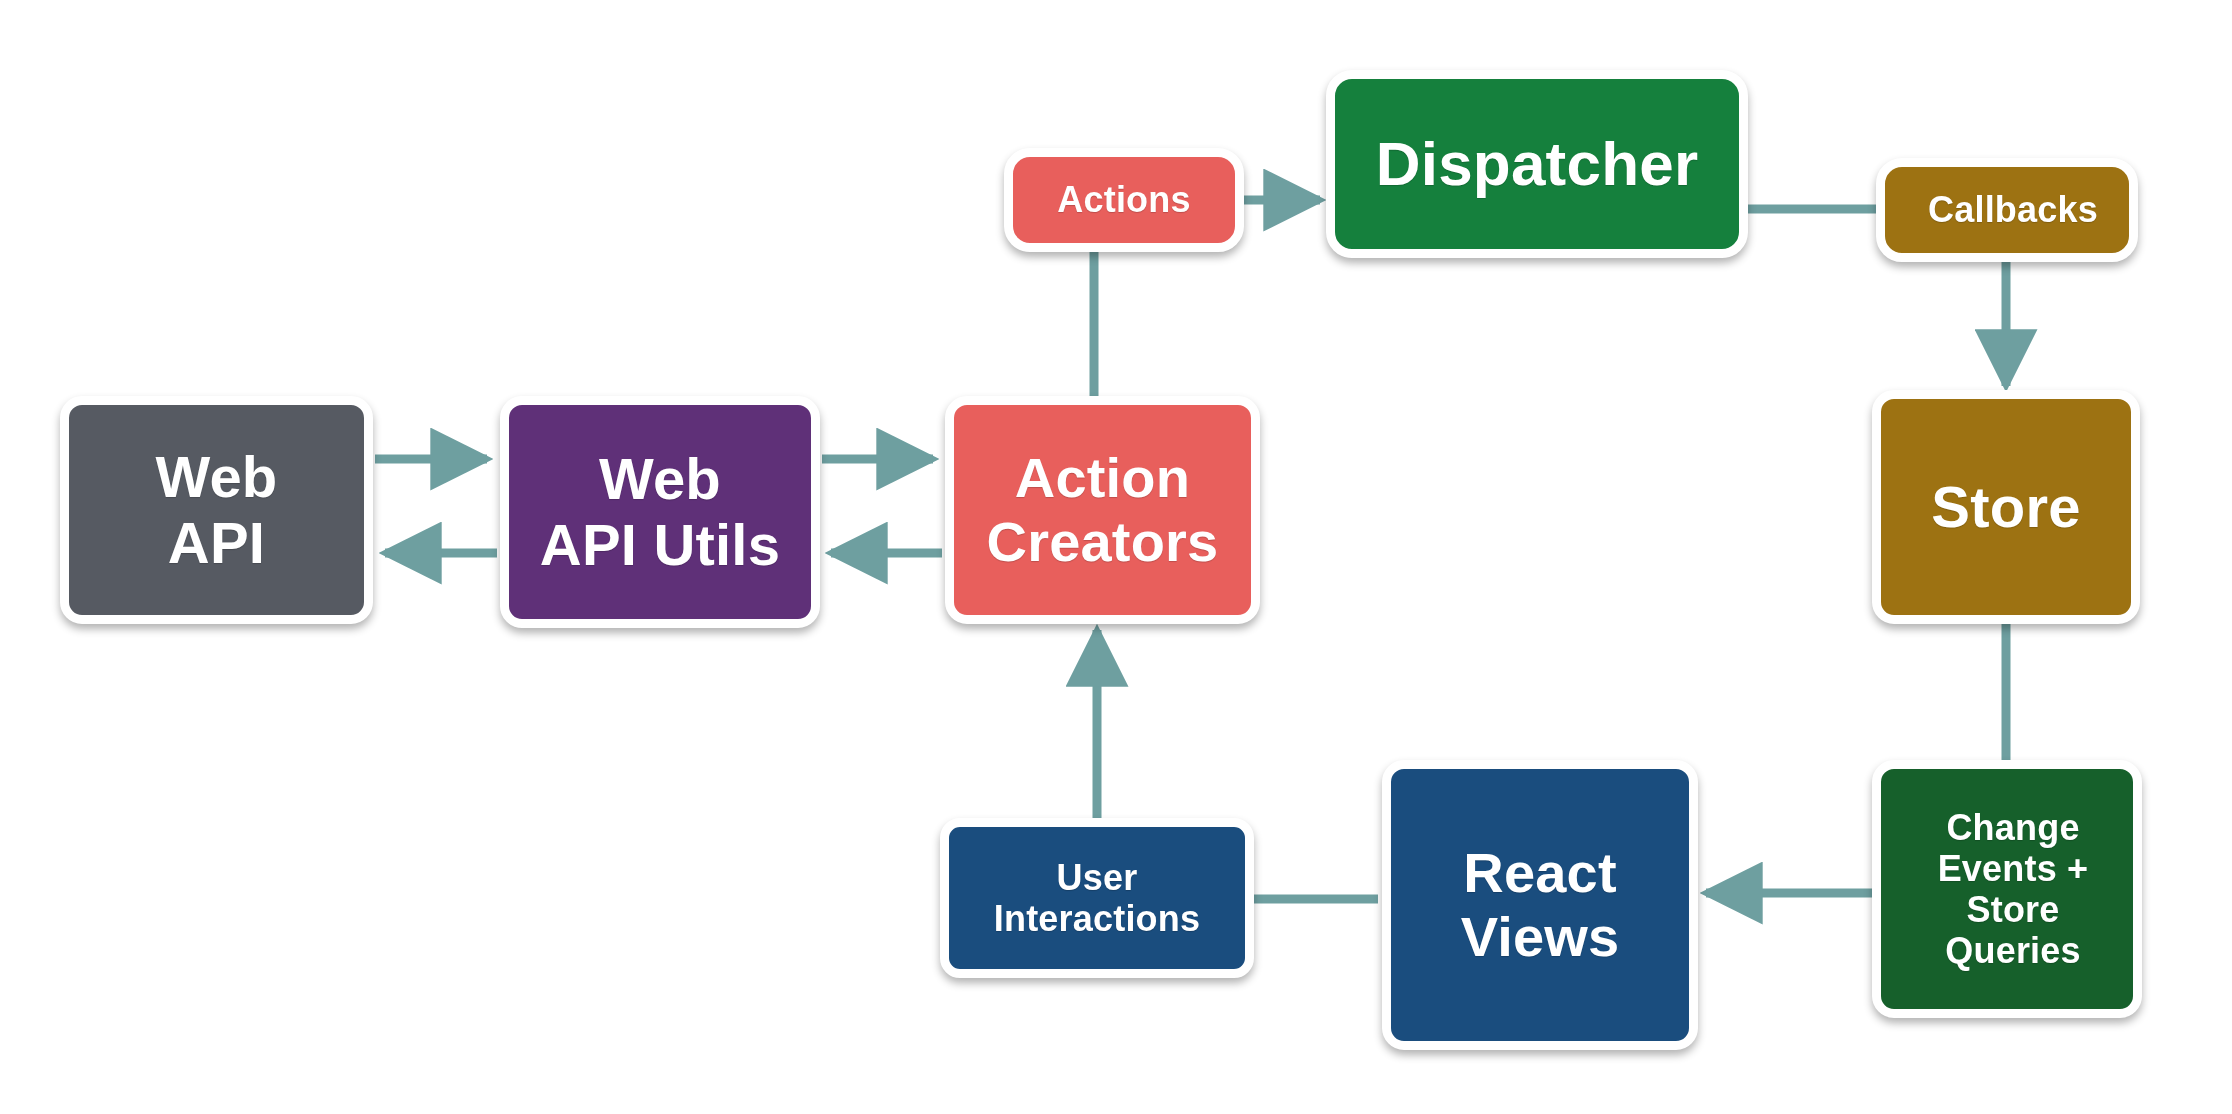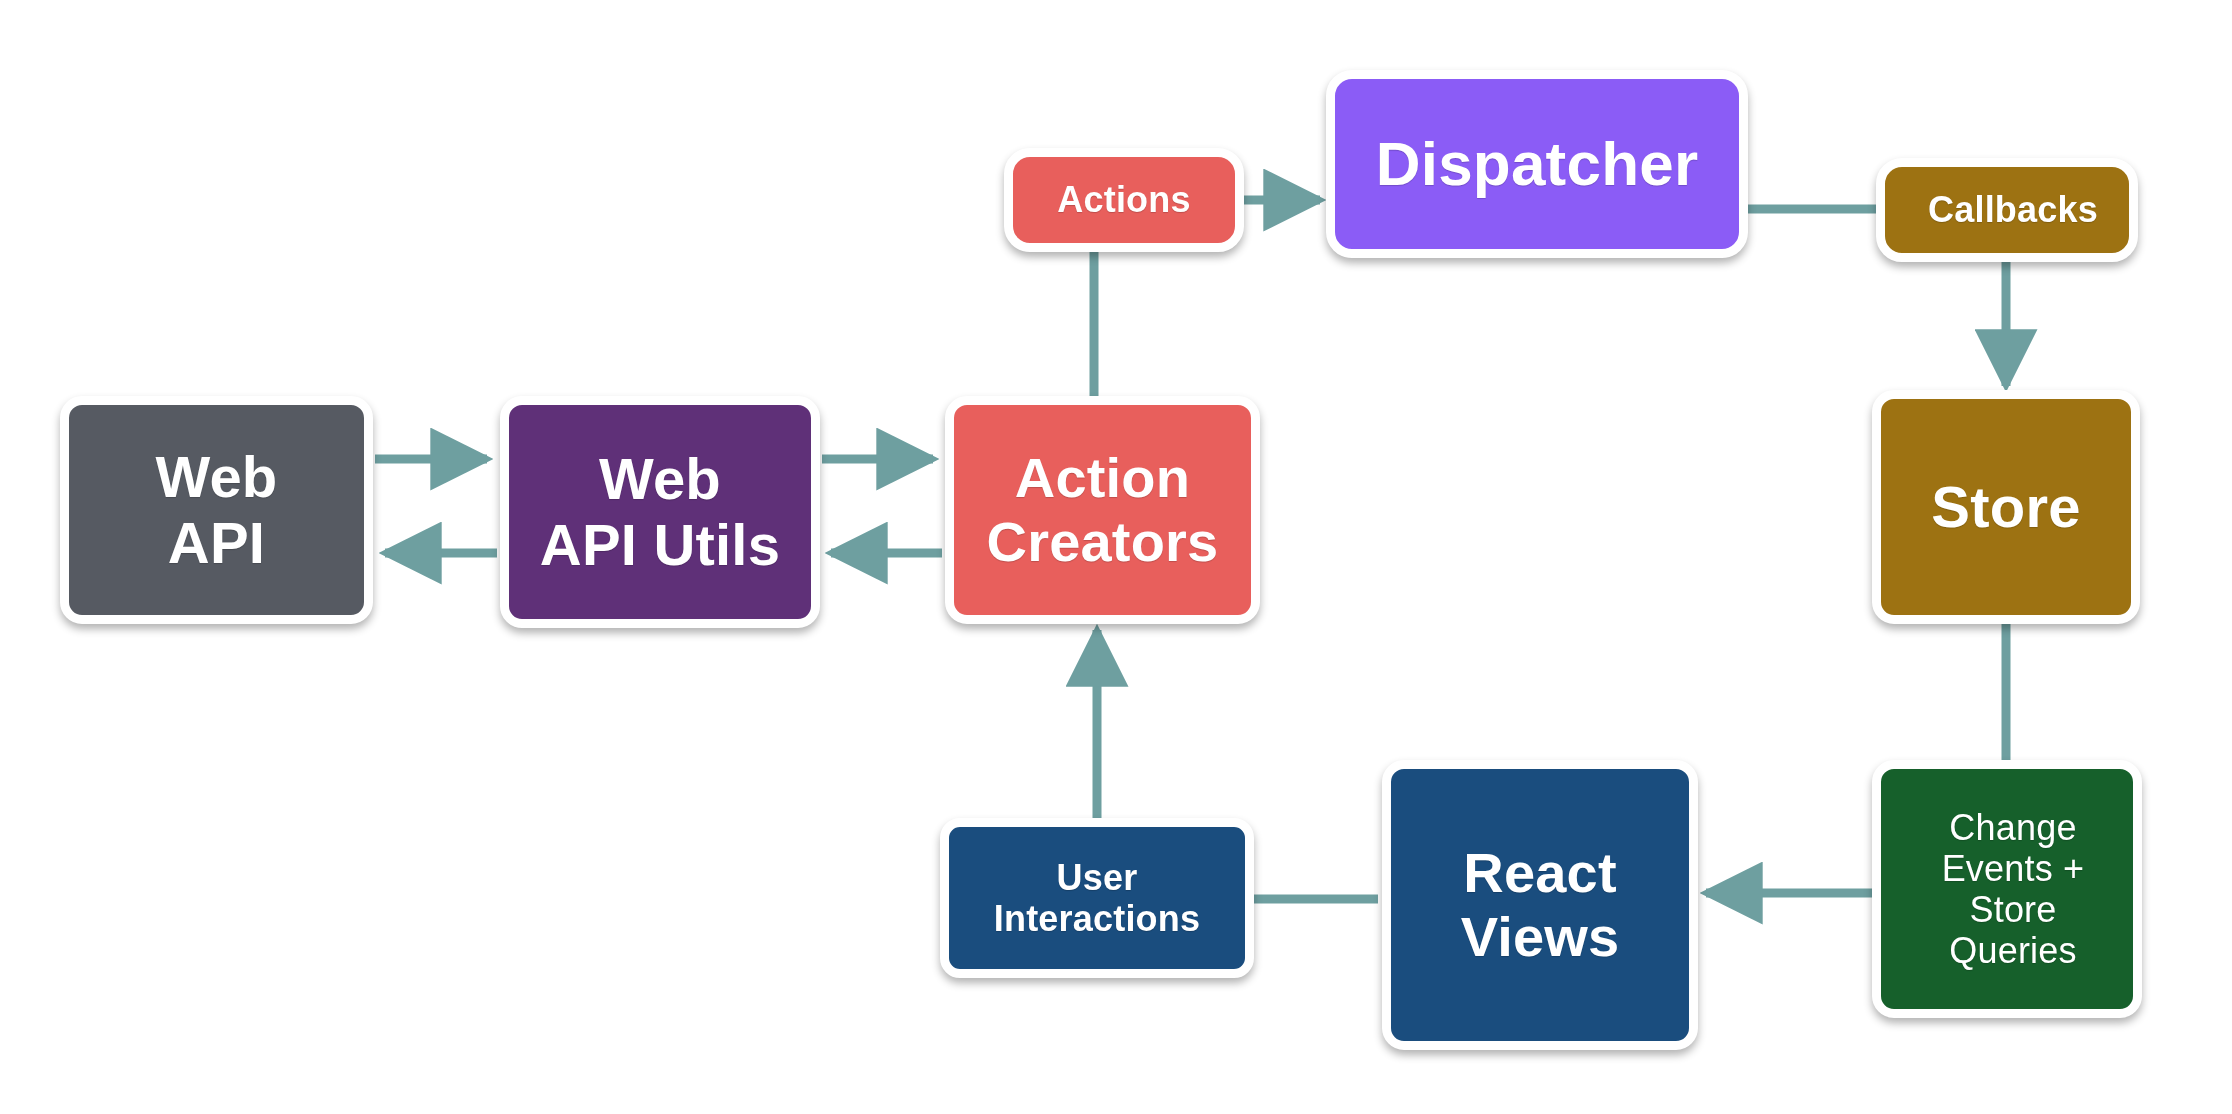--- a/index.html
+++ b/index.html
@@ -47,21 +47,21 @@
   }
 
   
   #node-web-api        { left: 60px;   top: 396px;  width: 313px;  height: 228px;  font-size: 58px;  font-weight: bold; }
   #node-web-api-utils  { left: 500px;  top: 396px;  width: 320px;  height: 232px;  font-size: 58px;  font-weight: bold; }
   #node-action-creators{ left: 945px;  top: 396px;  width: 315px;  height: 228px;  font-size: 56px;  font-weight: bold; }
   #node-actions        { left: 962px;  top: 148px;  width: 240px;  height: 104px;  font-size: 36px;  font-weight: bold; border-radius: 26px; margin-left: 42px; }
   #node-dispatcher     { left: 1326px; top: 70px;   width: 422px;  height: 188px;  font-size: 62px;  font-weight: bold; border-radius: 26px; }
   #node-callbacks      { left: 1876px; top: 158px;  width: 262px;  height: 104px;  font-size: 36px;  font-weight: bold; border-radius: 26px; padding-left: 12px; }
   #node-store          { left: 1872px; top: 390px;  width: 268px;  height: 234px;  font-size: 58px;  font-weight: bold; }
-  #node-change-events  { left: 1872px; top: 760px;  width: 270px;  height: 258px;  font-size: 36px;  font-weight: normal; padding-left: 12px; }
+  #node-change-events  { left: 1872px; top: 760px;  width: 270px;  height: 258px;  font-size: 36px;  font-weight: bold; padding-left: 12px; }
   #node-react-views    { left: 1382px; top: 760px;  width: 316px;  height: 290px;  font-size: 56px;  font-weight: bold; }
   #node-user-inter     { left: 940px;  top: 818px;  width: 314px;  height: 160px;  font-size: 36px;  font-weight: bold; border-radius: 20px; }
 </style>
 </head>
 <body>
 
 <div id="canvas" style="background: rgb(255, 255, 255);">
 
   <svg class="edges" viewBox="0 0 2232 1114" width="2232" height="1114" xmlns="http://www.w3.org/2000/svg">
     <defs>
@@ -107,21 +107,21 @@
 
   <div class="node" id="node-action-creators" style="background: rgb(232, 95, 92); border-color: rgb(255, 255, 255);">
     <span class="label">Action
 Creators</span>
   </div>
 
   <div class="node" id="node-actions" style="background: rgb(232, 95, 92); border-color: rgb(255, 255, 255);">
     <span class="label">Actions</span>
   </div>
 
-  <div class="node" id="node-dispatcher" style="background: #8b5cf6; border-color: rgb(255, 255, 255);">
+  <div class="node" id="node-dispatcher" style="background: #15803d; border-color: rgb(255, 255, 255);">
     <span class="label">Dispatcher</span>
   </div>
 
   <div class="node" id="node-callbacks" style="background: rgb(157, 114, 18); border-color: rgb(255, 255, 255);">
     <span class="label">Callbacks</span>
   </div>
 
   <div class="node" id="node-store" style="background: rgb(157, 114, 18); border-color: rgb(255, 255, 255);">
     <span class="label">Store</span>
   </div>

